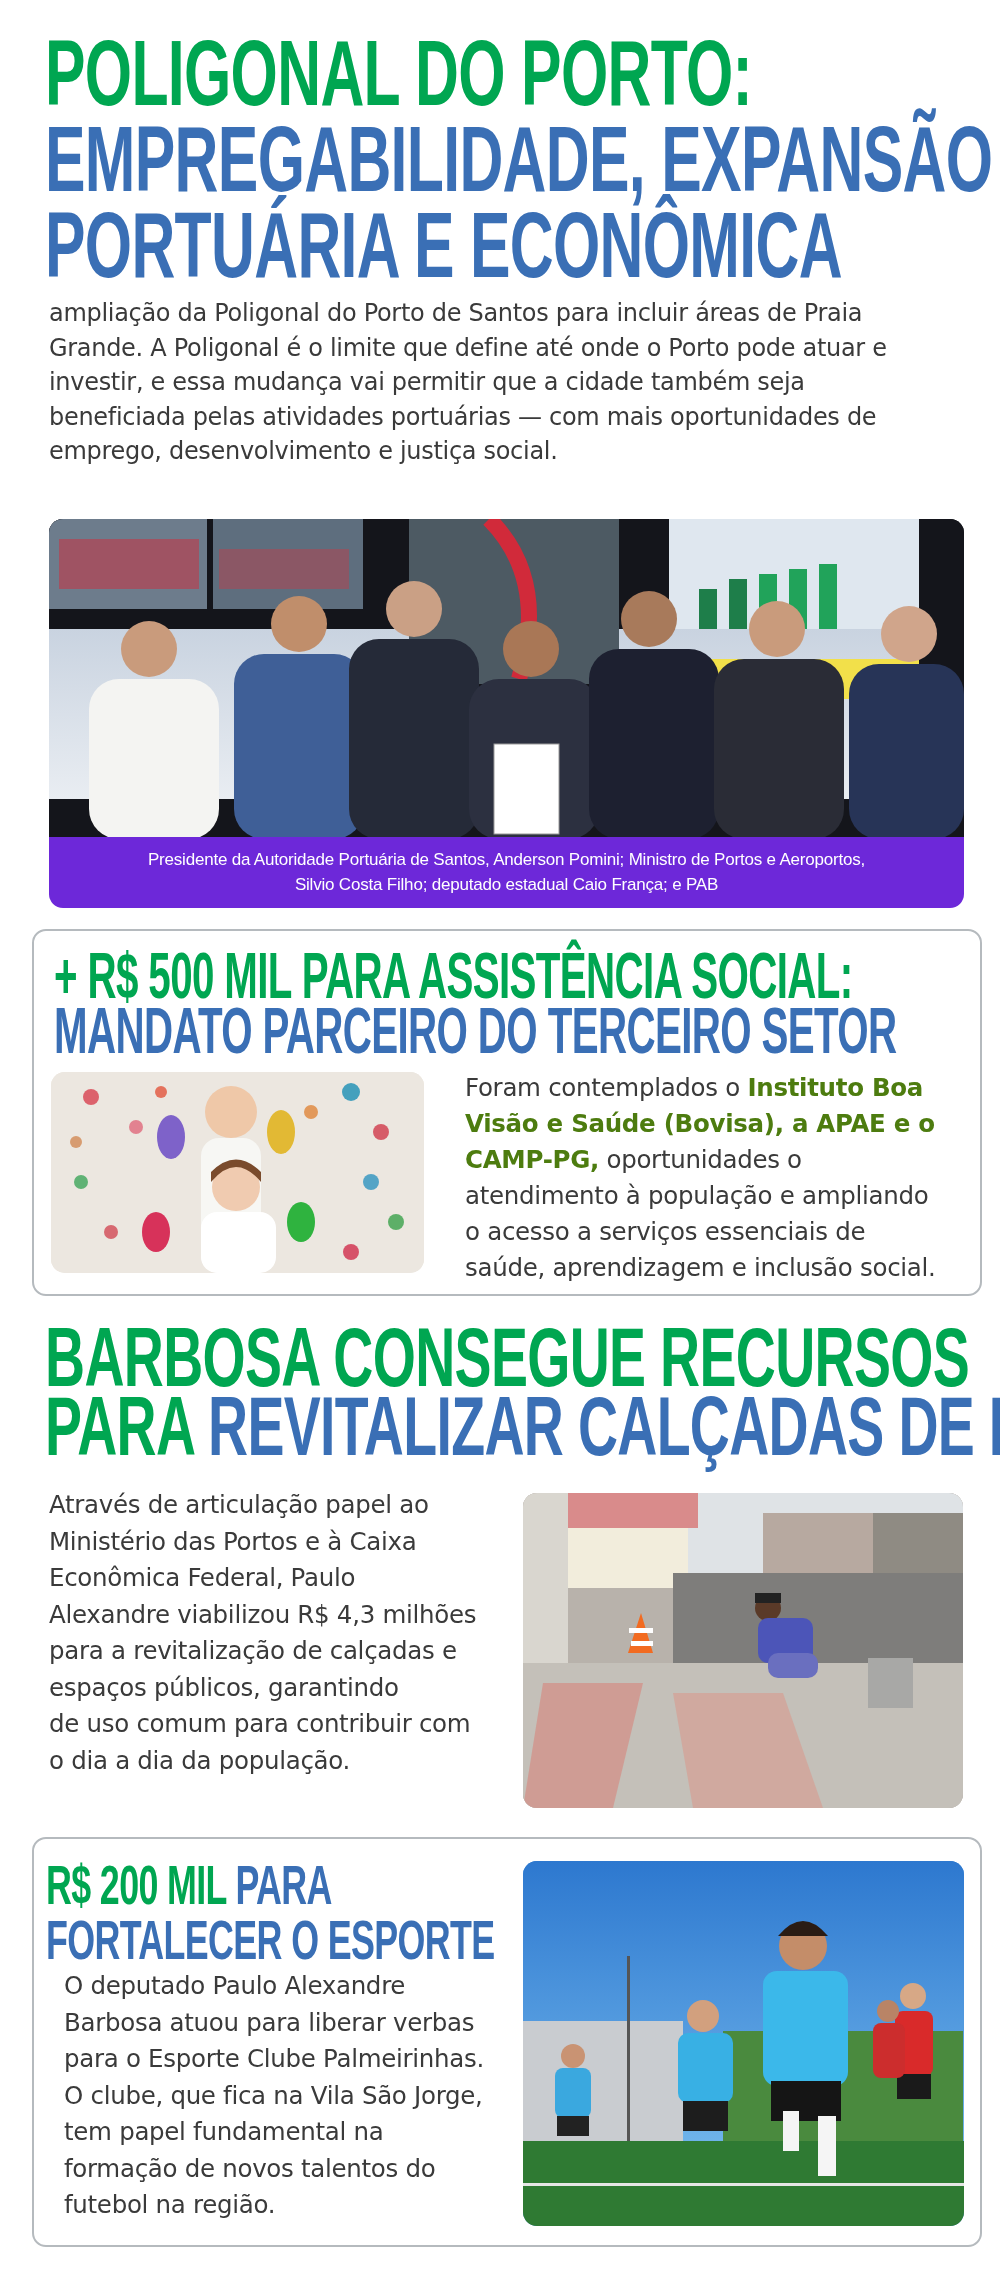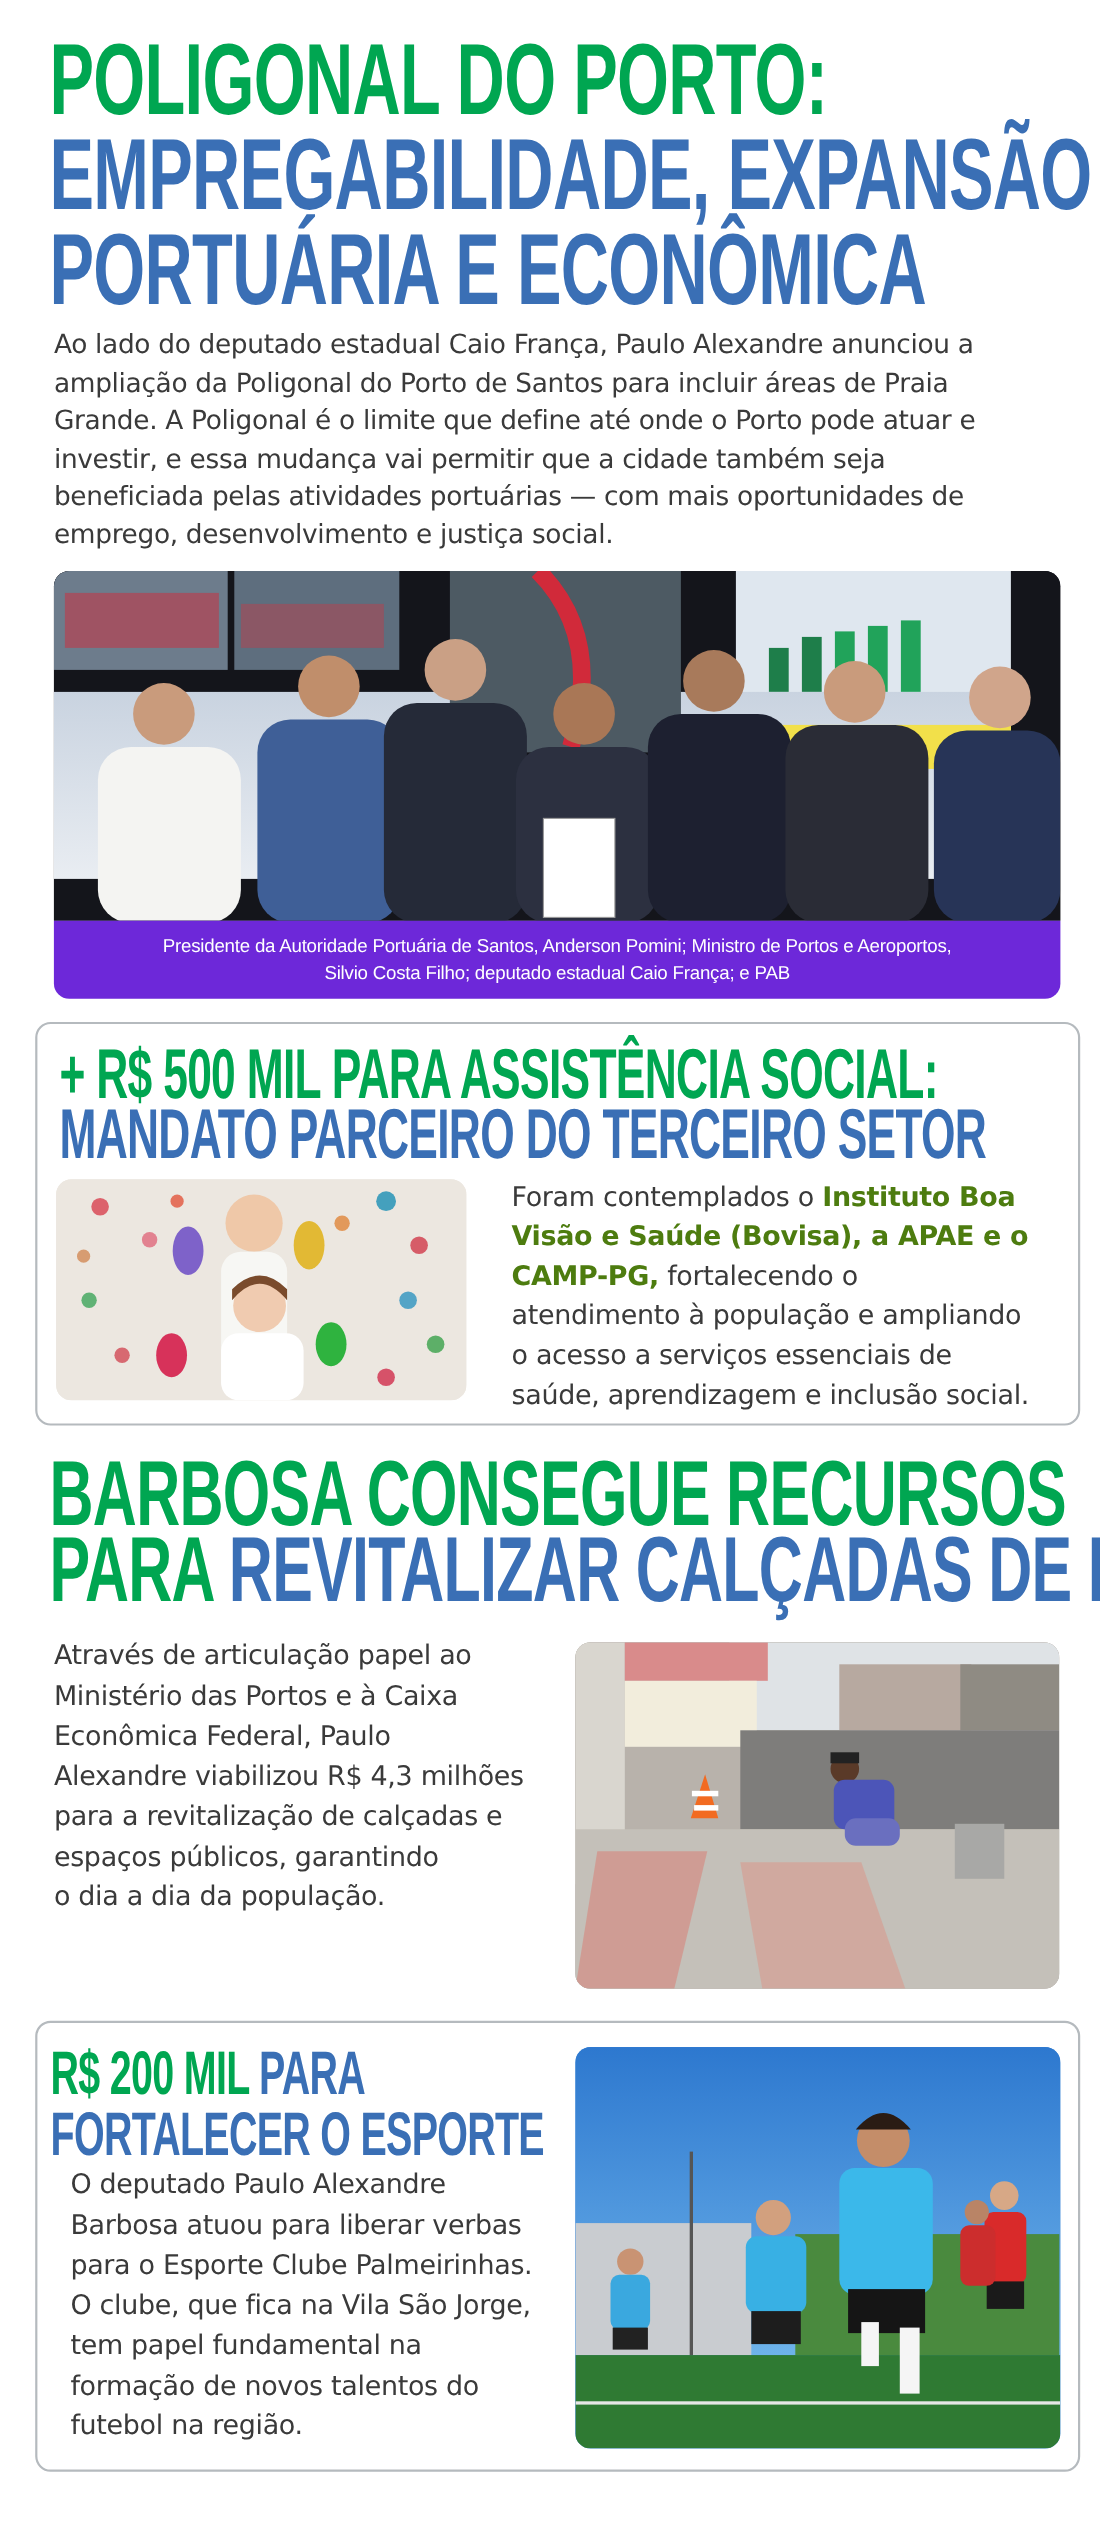--- a/index.html
+++ b/index.html
@@ -24,21 +24,20 @@
 </head>
 <body>
 
 <h1 class="headline" style="left:45px; top:30px; font-size:92px; line-height:86px; transform:scaleX(0.66);">
   <span class="line green">POLIGONAL DO PORTO:</span>
   <span class="line blue">EMPREGABILIDADE, EXPANSÃO</span>
   <span class="line blue">PORTUÁRIA E ECONÔMICA</span>
 </h1>
 
 <div class="body-text" style="left:49px; top:296px; font-size:24px; line-height:34.5px;">
-  <span class="ln">Ao lado do deputado estadual Caio França, Paulo Alexandre anunciou a</span>
   <span class="ln">ampliação da Poligonal do Porto de Santos para incluir áreas de Praia</span>
   <span class="ln">Grande. A Poligonal é o limite que define até onde o Porto pode atuar e</span>
   <span class="ln">investir, e essa mudança vai permitir que a cidade também seja</span>
   <span class="ln">beneficiada pelas atividades portuárias — com mais oportunidades de</span>
   <span class="ln">emprego, desenvolvimento e justiça social.</span>
 </div>
 
 <div class="photo" style="left:49px; top:519px; width:915px; height:318px; border-radius:14px 14px 0 0; background:#1a1a22;">
   <svg width="915" height="318" viewBox="0 0 915 318">
     <defs>
@@ -120,38 +119,39 @@
     <ellipse cx="120" cy="65" rx="14" ry="22" fill="#7e62c9"></ellipse>
       <ellipse cx="230" cy="60" rx="14" ry="22" fill="#e2b934"></ellipse>
     <ellipse cx="105" cy="160" rx="14" ry="20" fill="#d7325a"></ellipse>
       <ellipse cx="250" cy="150" rx="14" ry="20" fill="#2fb33f"></ellipse>
   </svg>
 </div>
 
 <div class="body-text" style="left:465px; top:1070px; font-size:24.5px; line-height:36px;">
   <span class="ln"><span>Foram contemplados o </span><b>Instituto Boa</b></span>
   <span class="ln"><b>Visão e Saúde (Bovisa), a APAE e o</b></span>
-  <span class="ln"><b>CAMP-PG,</b><span> fortalecendo o</span></span>
+  <span class="ln"><b>CAMP-PG,</b><span> oportunidades o</span></span>
   <span class="ln">atendimento à população e ampliando</span>
   <span class="ln">o acesso a serviços essenciais de</span>
   <span class="ln">saúde, aprendizagem e inclusão social.</span>
 </div>
 
 <h2 class="headline" style="left:45px; top:1323px; font-size:84px; line-height:69px; transform:scaleX(0.66);">
   <span class="line green">BARBOSA CONSEGUE RECURSOS</span>
   <span class="line"><span class="green">PARA </span><span class="blue">REVITALIZAR CALÇADAS DE PG</span></span>
 </h2>
 
 <div class="body-text" style="left:49px; top:1487px; font-size:24.5px; line-height:36.5px;">
   <span class="ln">Através de articulação papel ao</span>
   <span class="ln">Ministério das Portos e à Caixa</span>
   <span class="ln">Econômica Federal, Paulo</span>
   <span class="ln">Alexandre viabilizou R$ 4,3 milhões</span>
   <span class="ln">para a revitalização de calçadas e</span>
   <span class="ln">espaços públicos, garantindo</span>
+  <span class="ln">de uso comum para contribuir com</span>
   <span class="ln">o dia a dia da população.</span>
 </div>
 
 <div class="photo" style="left:523px; top:1493px; width:440px; height:315px; border-radius:14px; background:#b9b4ae;">
   <svg width="440" height="315" viewBox="0 0 440 315">
     <rect width="440" height="315" fill="#b8b2ab"></rect>
     <rect x="140" y="0" width="300" height="80" fill="#dfe3e6"></rect>
     <rect x="0" y="0" width="45" height="220" fill="#d9d6cf"></rect>
     <rect x="45" y="0" width="130" height="35" fill="#d98b8b"></rect>
     <rect x="45" y="35" width="120" height="60" fill="#f2eddc"></rect>

